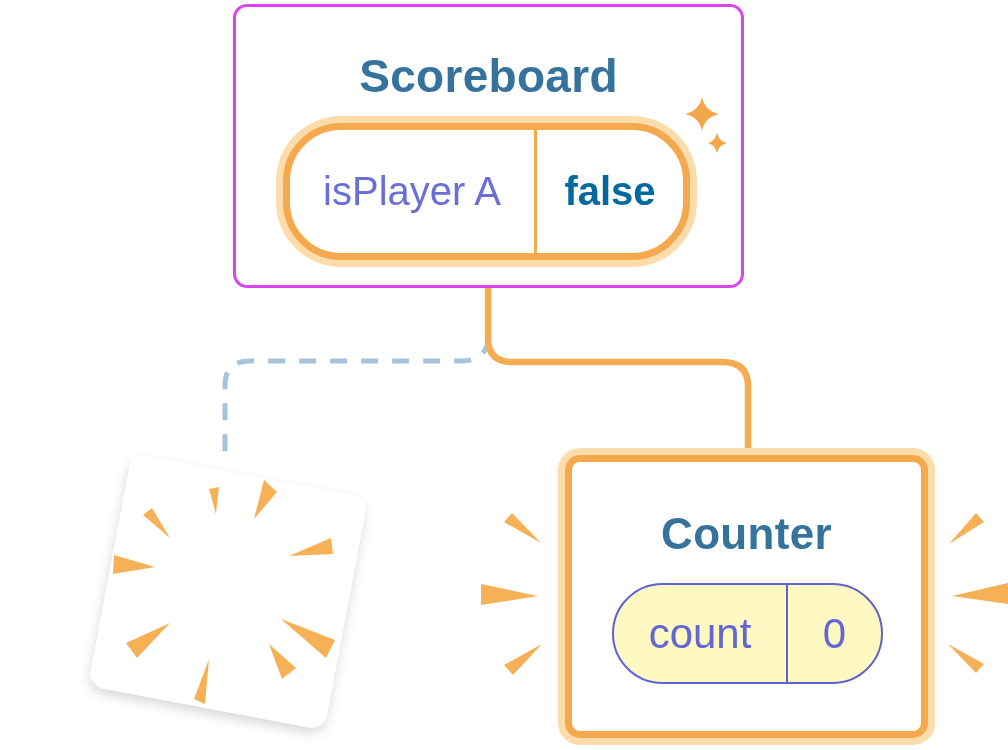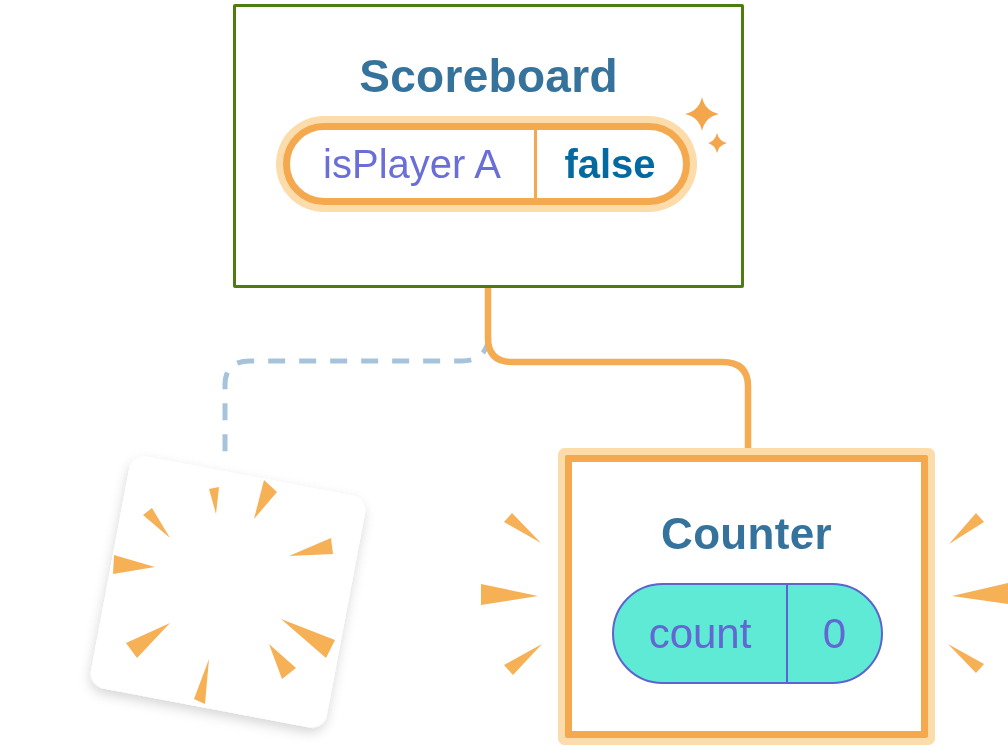--- a/index.html
+++ b/index.html
@@ -39,33 +39,33 @@
     line-height: 1;
     letter-spacing: 0.3px;
   }
 
   
   #scoreboard-card {
     left: 233px;
     top: 4px;
     width: 511px;
     height: 284px;
-    border: 3px solid #4d7c0f;
-    border-radius: 2px;
+    border: 3px solid #d946ef;
+    border-radius: 14px;
   }
   #scoreboard-card .card-title {
     top: 46px;
     font-size: 46px;
   }
   #scoreboard-pill {
     position: absolute;
     left: 47px;
     top: 116px;
     width: 407px;
-    height: 82px;
+    height: 137px;
     box-sizing: border-box;
     background: #ffffff;
     border: 7px solid #f5a94f;
     border-radius: 58px;
     box-shadow: 0 0 0 7px #fcdcaa;
     display: flex;
     align-items: stretch;
     overflow: hidden;
   }
   #scoreboard-pill .pill-cell {
@@ -87,35 +87,35 @@
     color: #0369a1;
   }
 
   
   #counter-card {
     left: 565px;
     top: 455px;
     width: 363px;
     height: 283px;
     border: 7px solid #f5a94f;
-    border-radius: 2px;
+    border-radius: 15px;
     box-shadow: 0 0 0 7px #fcdcaa;
   }
   #counter-card .card-title {
     top: 50px;
     font-size: 44px;
   }
   #counter-pill {
     position: absolute;
     left: 40px;
     top: 121px;
     width: 271px;
     height: 101px;
     box-sizing: border-box;
-    background: #5eead4;
+    background: #fef9c3;
     border: 2px solid #5d63cf;
     border-radius: 52px;
     display: flex;
     align-items: stretch;
     overflow: hidden;
   }
   #counter-pill .pill-cell {
     display: flex;
     align-items: center;
     justify-content: center;

